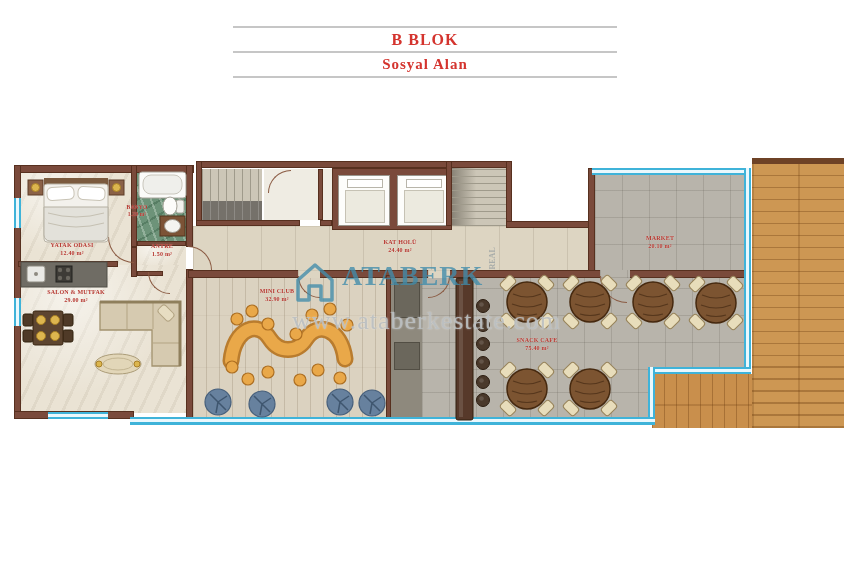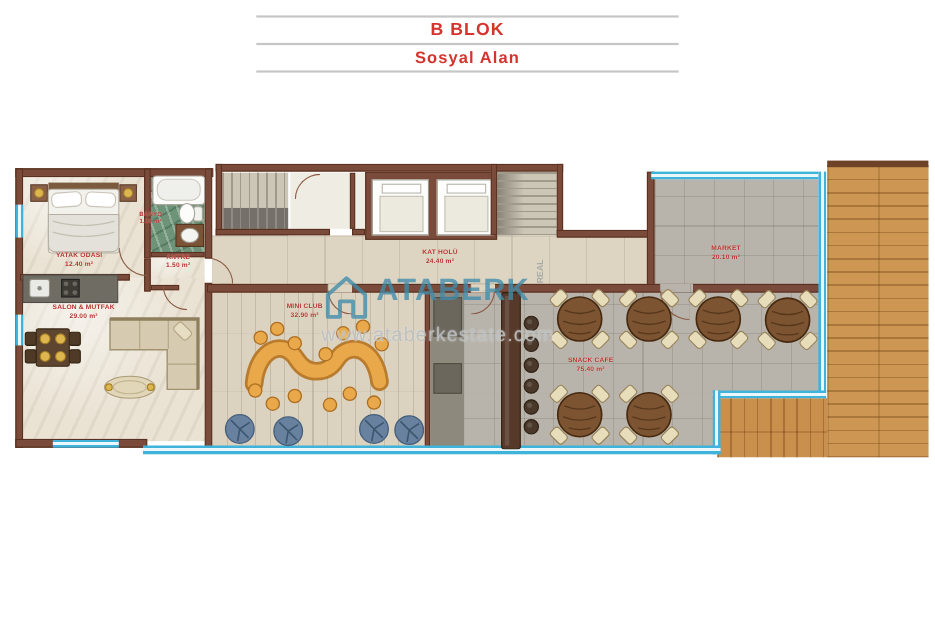--- a/index.html
+++ b/index.html
@@ -1,16 +1,16 @@
 <!DOCTYPE html>
 <html><head>
 <meta charset="utf-8">
 <style>
   html,body{margin:0;padding:0;background:#ffffff;font-family:"Liberation Sans",sans-serif;}
-  .screen{position:relative;width:850px;height:416px;background:#ffffff;overflow:hidden;margin:0 auto;}
+  .screen{position:relative;width:850px;height:416px;background:#ffffff;overflow:hidden;margin:12px auto;font-family:Liberation Serif, serif;}
   .abs{position:absolute;}
 
   
   .title-block{position:absolute;left:233px;top:14px;width:384px;text-align:center;}
   .trule{height:2px;background:#c6c6c6;margin:0;}
   .ttext{color:#d4342e;font-weight:bold;font-size:16px;letter-spacing:1px;padding:3px 0 2px 0;}
   .ttext2{color:#d4342e;font-weight:bold;font-size:15px;letter-spacing:1px;padding:3px 0 3px 0;}
 
   
   .wall{position:absolute;background:#7a4a3b;box-shadow:inset 0 0 0 1px #57301f;}
@@ -39,21 +39,21 @@
   
   .rlabel{position:absolute;width:90px;color:#b5342c;font-weight:bold;text-align:center;line-height:1.3;font-size:6px;letter-spacing:.2px;text-shadow:0 0 1px rgba(255,255,255,.65);}
   .rlabel.small{font-size:5.5px;}
 
   
   .wm{position:absolute;left:292px;top:248px;pointer-events:none;}
   .wm-row{display:flex;align-items:flex-start;gap:4px;}
   .wm-primary{font-size:28px;font-weight:bold;letter-spacing:1px;color:rgba(64,140,170,.78);}
   .wm-mid{font-size:8px;font-weight:bold;color:rgba(150,158,160,.75);transform:rotate(-90deg);width:10px;}
   .wm-secondary{font-size:28px;font-weight:bold;letter-spacing:1px;color:rgba(230,234,235,.92);text-shadow:0 0 2px rgba(120,120,120,.25);}
-  .wm-url{font-size:18px;color:rgba(185,190,192,.9);letter-spacing:1px;margin-top:4px;text-shadow:0 0 2px rgba(255,255,255,.5);}
+  .wm-url{font-size:26px;color:rgba(185,190,192,.9);letter-spacing:1px;margin-top:4px;text-shadow:0 0 2px rgba(255,255,255,.5);}
 
   svg.furn{position:absolute;left:0;top:0;pointer-events:none;}
 </style>
 </head>
 <body>
 
 <div class="screen">
 
   <div class="title-block">
     <div class="trule"></div>

